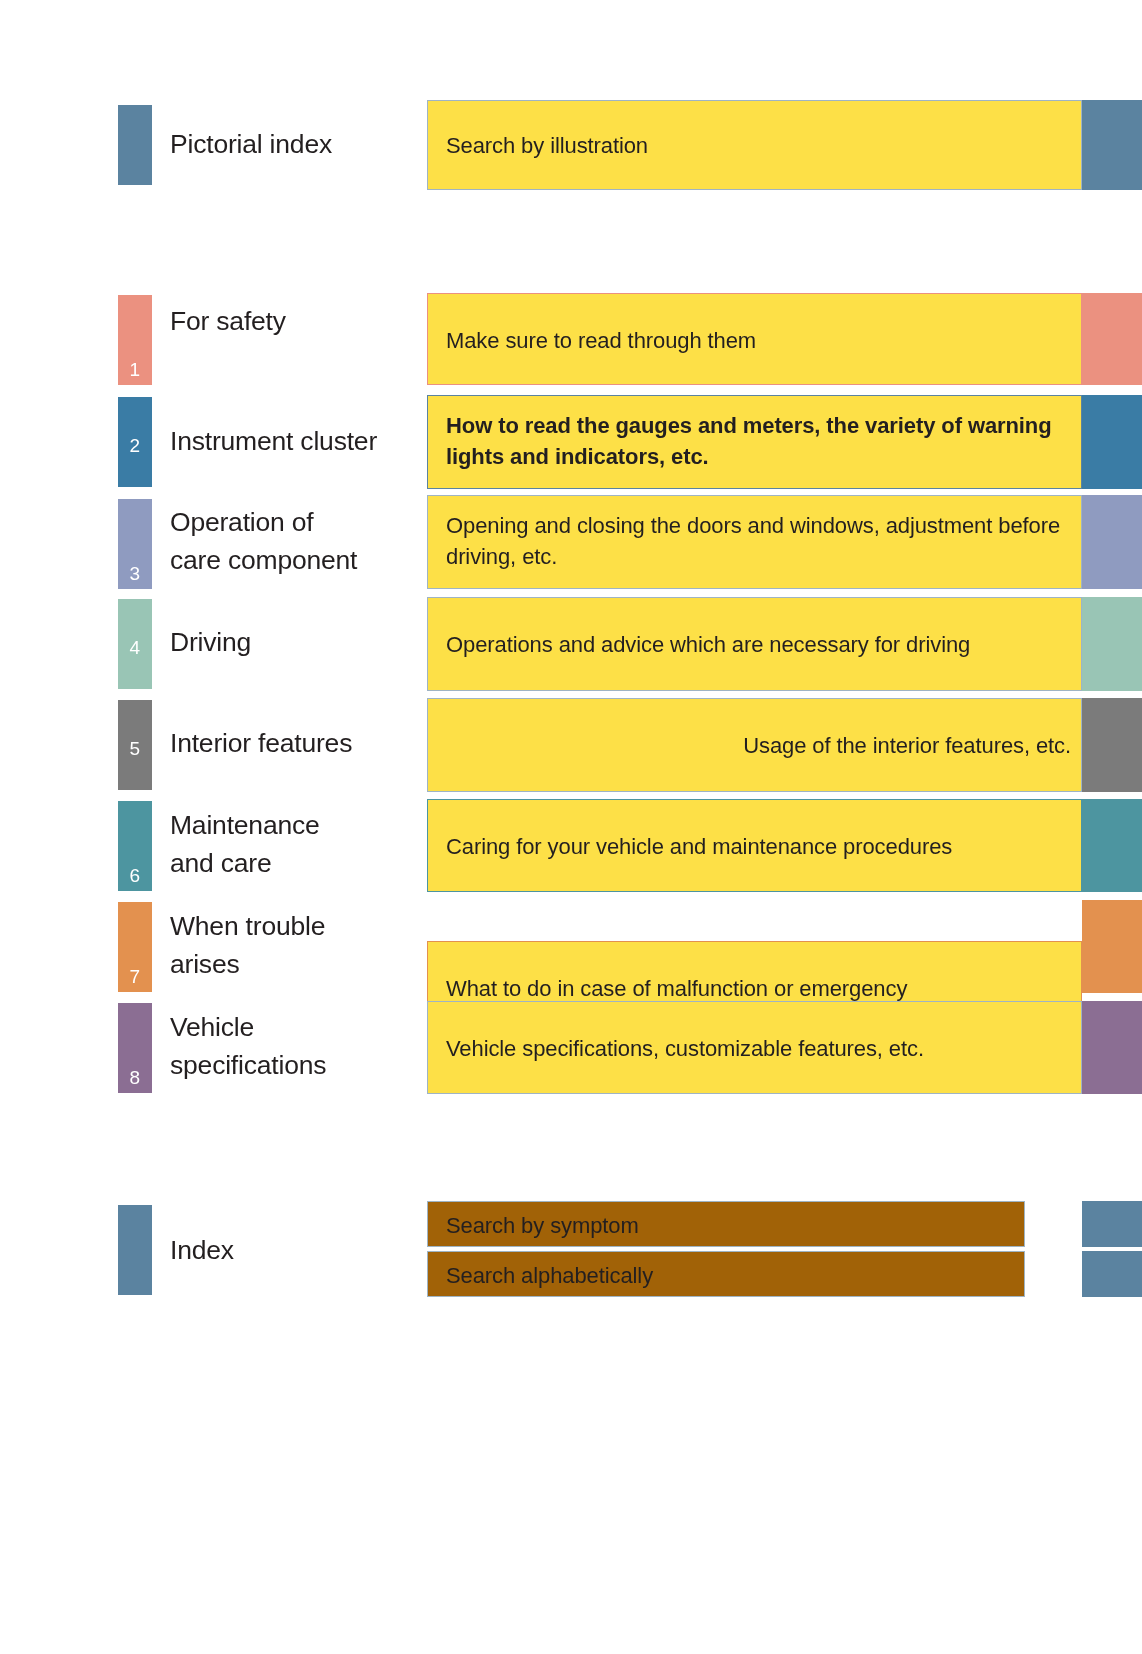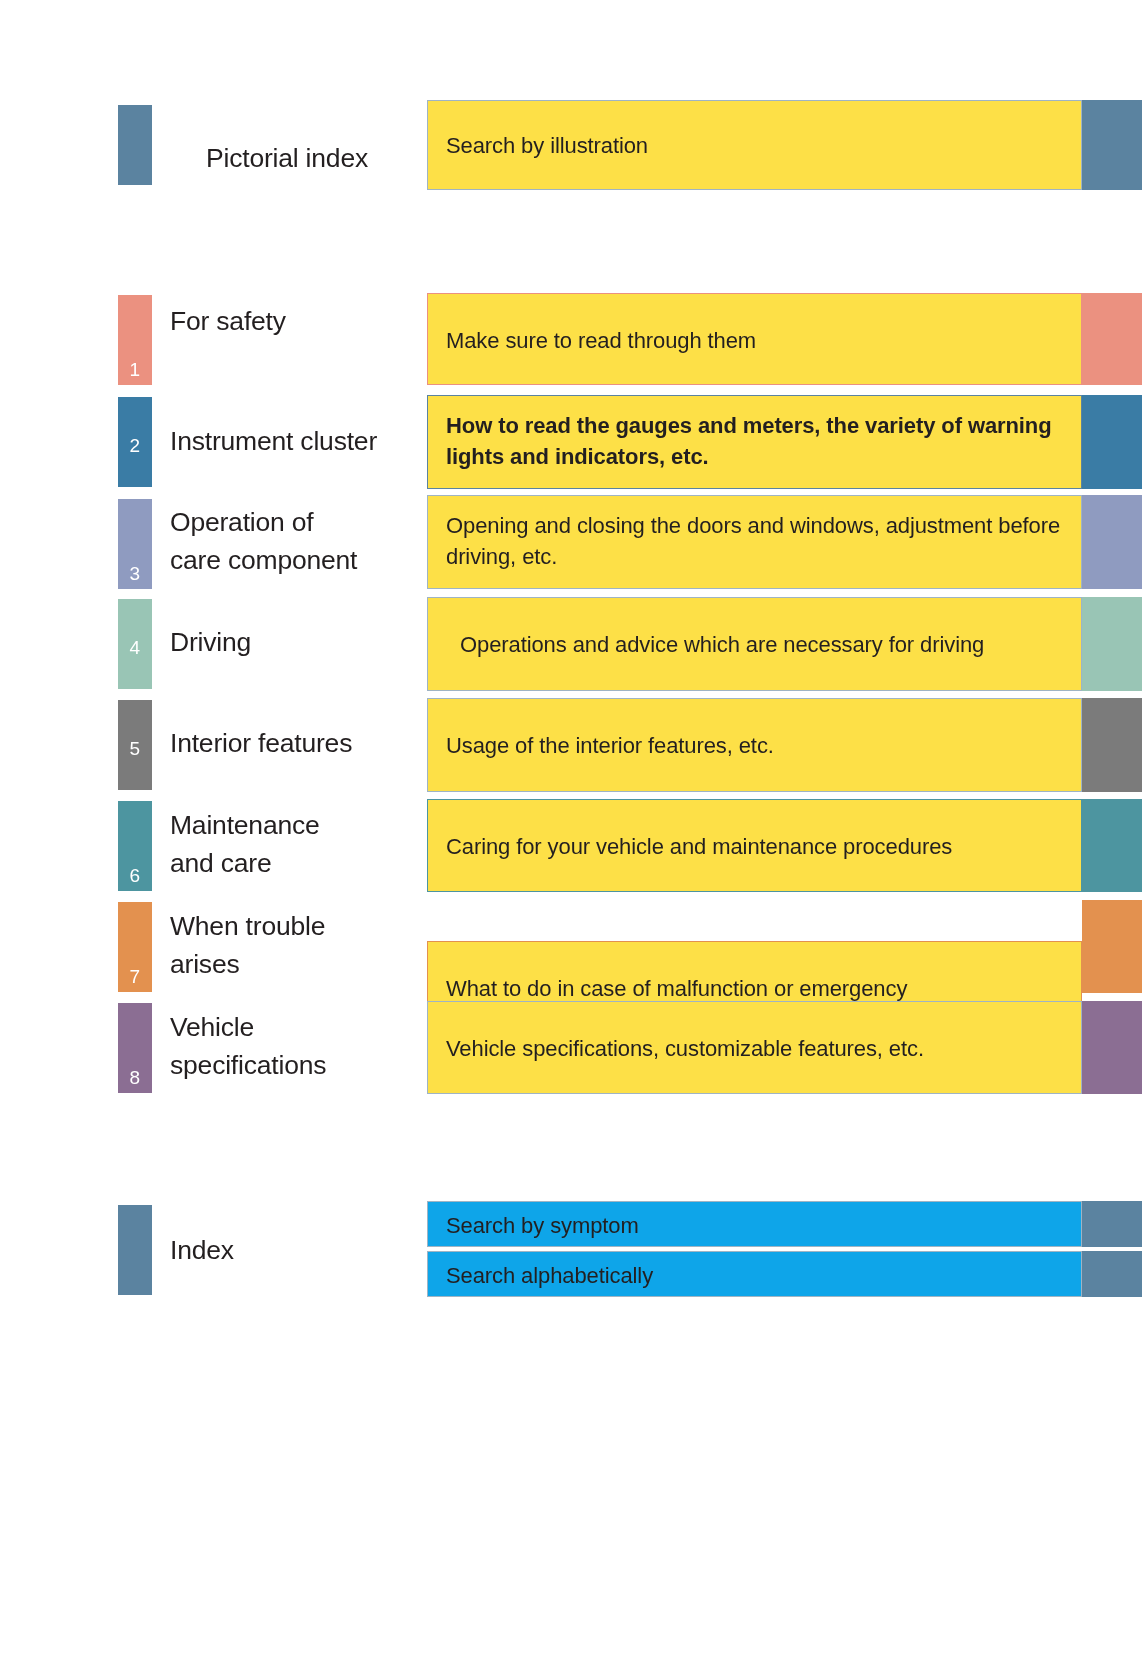--- a/index.html
+++ b/index.html
@@ -85,35 +85,35 @@
   .endcap {
     position: absolute;
     left: 1082px;
     width: 60px;
   }
 
   
   .index-line {
     position: absolute;
     left: 427px;
-    width: 655px;
+    width: 598px;
     box-sizing: border-box;
     border: 1px solid #9fb4c4;
-    background: #0ea5e9;
+    background: #a16207;
   }
 </style>
 </head>
 <body>
 
 <div class="page">
 
   <div class="row">
     <div class="tab" style="top:105px;height:80px;background:#5b83a0;"></div>
 
-    <div class="title single" style="top:140px;margin-left:36px;">Pictorial index</div>
+    <div class="title single" style="top:126px;">Pictorial index</div>
 
     <div class="desc-box" style="top:100px;height:90px;">
       <div class="desc-text" style="top:29px;">Search by illustration</div>
     </div>
 
     <div class="endcap" style="top:100px;height:90px;background:#5b83a0;"></div>
   </div>
 
   <div class="row">
     <div class="tab" style="top:295px;height:90px;background:#eb9180;">
@@ -156,34 +156,34 @@
   </div>
 
   <div class="row">
     <div class="tab" style="top:599px;height:90px;background:#99c5b5;">
       <div class="tab-num" style="bottom:32px;">4</div>
     </div>
     <div class="title" style="top:624px;">
       <div>Driving</div>
     </div>
     <div class="desc-box" style="top:597px;height:94px;border-color:#9fb4c4;">
-      <div class="desc-text" style="top:31px;margin-left:14px;">Operations and advice which are necessary for driving</div>
+      <div class="desc-text" style="top:31px;">Operations and advice which are necessary for driving</div>
     </div>
     <div class="endcap" style="top:597px;height:94px;background:#99c5b5;"></div>
   </div>
 
   <div class="row">
     <div class="tab" style="top:700px;height:90px;background:#7b7b7b;">
       <div class="tab-num" style="bottom:32px;">5</div>
     </div>
     <div class="title" style="top:725px;">
       <div>Interior features</div>
     </div>
     <div class="desc-box" style="top:698px;height:94px;border-color:#9fb4c4;">
-      <div class="desc-text" style="top:31px;">Usage of the interior features, etc.</div>
+      <div class="desc-text" style="top:31px;text-align:right;">Usage of the interior features, etc.</div>
     </div>
     <div class="endcap" style="top:698px;height:94px;background:#7b7b7b;"></div>
   </div>
 
   <div class="row">
     <div class="tab" style="top:801px;height:90px;background:#4d95a0;">
       <div class="tab-num">6</div>
     </div>
     <div class="title" style="top:807px;">
       <div>Maintenance</div>

